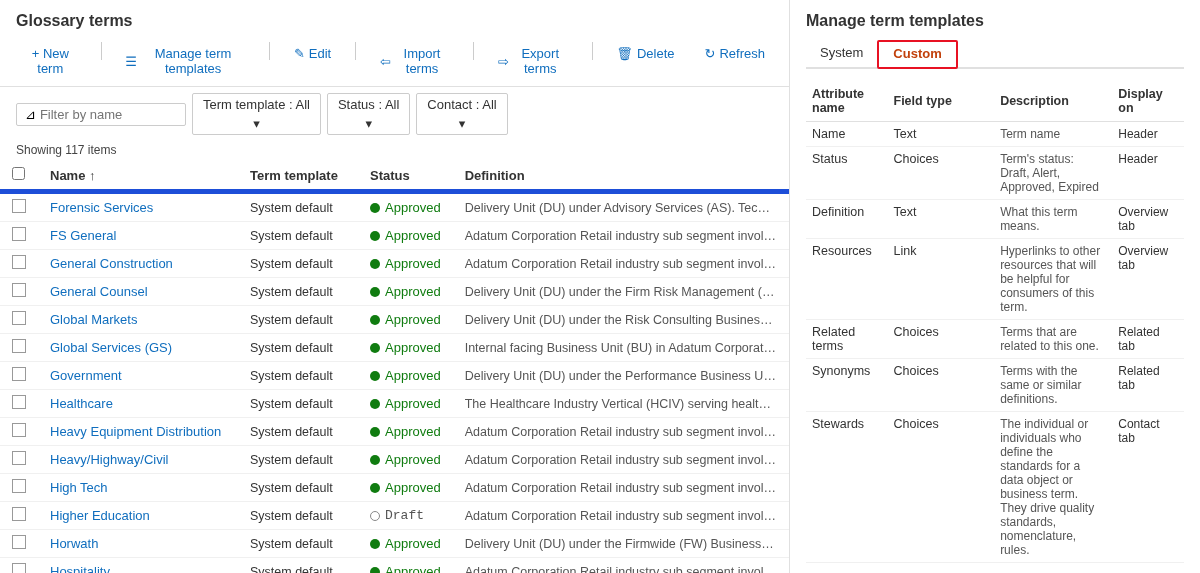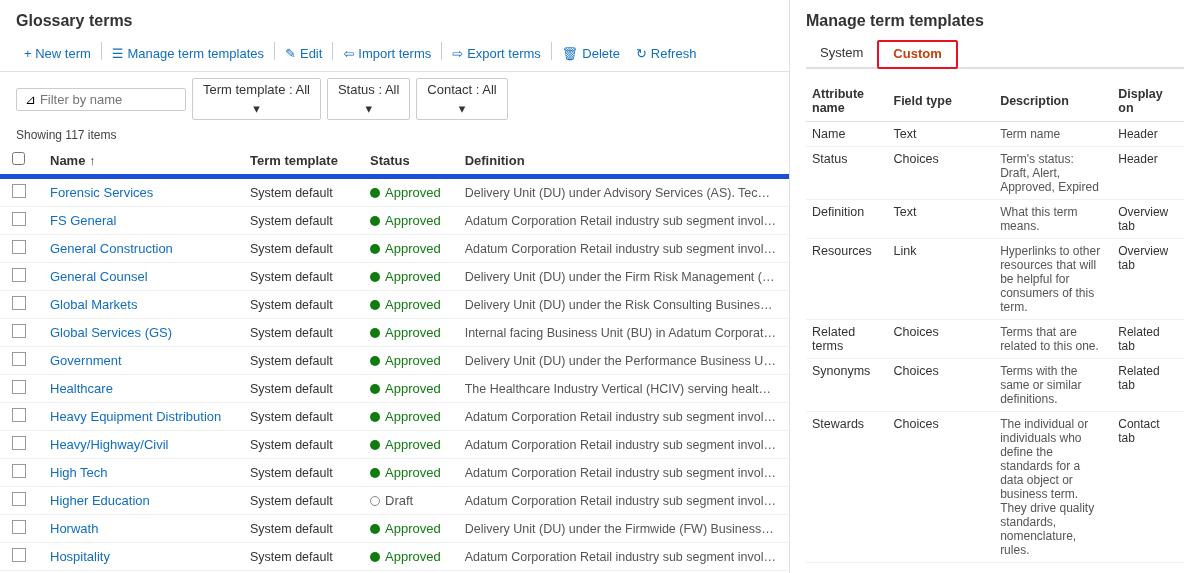--- a/index.html
+++ b/index.html
@@ -18,21 +18,21 @@
       font-size: 16px;
       font-weight: 600;
       padding: 12px 16px 8px;
       color: #333;
     }
 
     .toolbar {
       display: flex;
       align-items: flex-start;
       padding: 4px 16px 6px;
-      gap: 0;
+      gap: 14px;
       border-bottom: 1px solid #e0e0e0;
     }
     .toolbar-btn {
       display: flex;
       align-items: center;
       gap: 4px;
       padding: 4px 8px;
       border: none;
       background: none;
       cursor: pointer;
@@ -114,21 +114,21 @@
       border-bottom: 1px solid #f0f0f0;
       color: #333;
       font-size: 12.5px;
     }
     tbody td a {
       color: #106ebe;
       text-decoration: none;
     }
     .status-cell { display: flex; align-items: center; gap: 5px; }
     .status-approved { color: #107c10; }
-    .status-draft { color: #555; }
+    .status-draft { color: #555; font-family: Liberation Mono, monospace; }
     .dot-approved { width: 10px; height: 10px; border-radius: 50%; background: #107c10; display: inline-block; }
     .dot-draft { width: 10px; height: 10px; border-radius: 50%; border: 1px solid #888; background: #fff; display: inline-block; }
     .def-cell { max-width: 200px; overflow: hidden; text-overflow: ellipsis; white-space: nowrap; color: #555; }
     .cb { width: 14px; height: 14px; border: 1px solid #999; display: inline-block; cursor: pointer; }
 
     
     .right-panel {
       width: 410px;
       display: flex;
       flex-direction: column;

